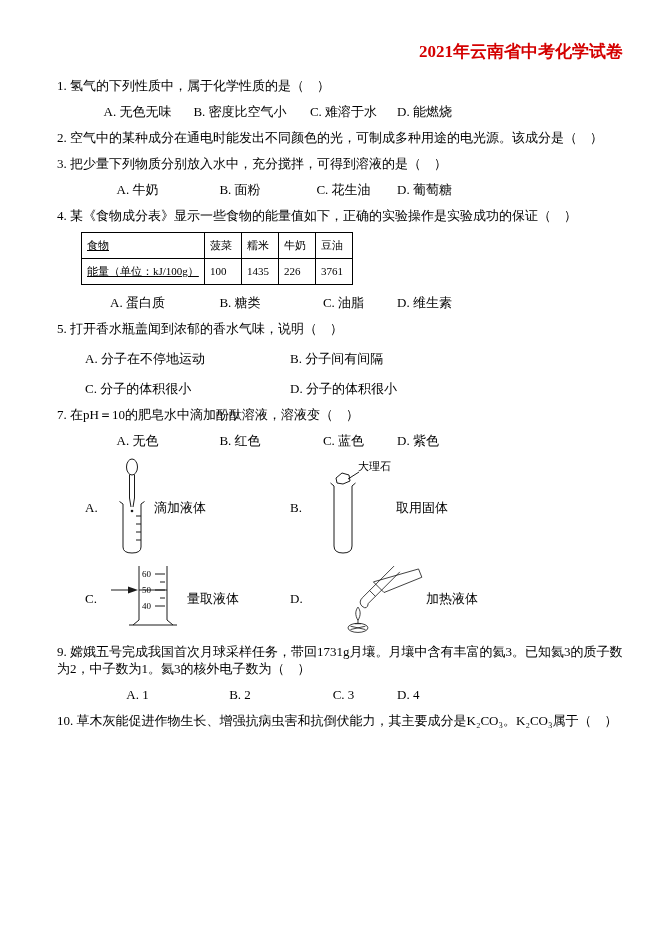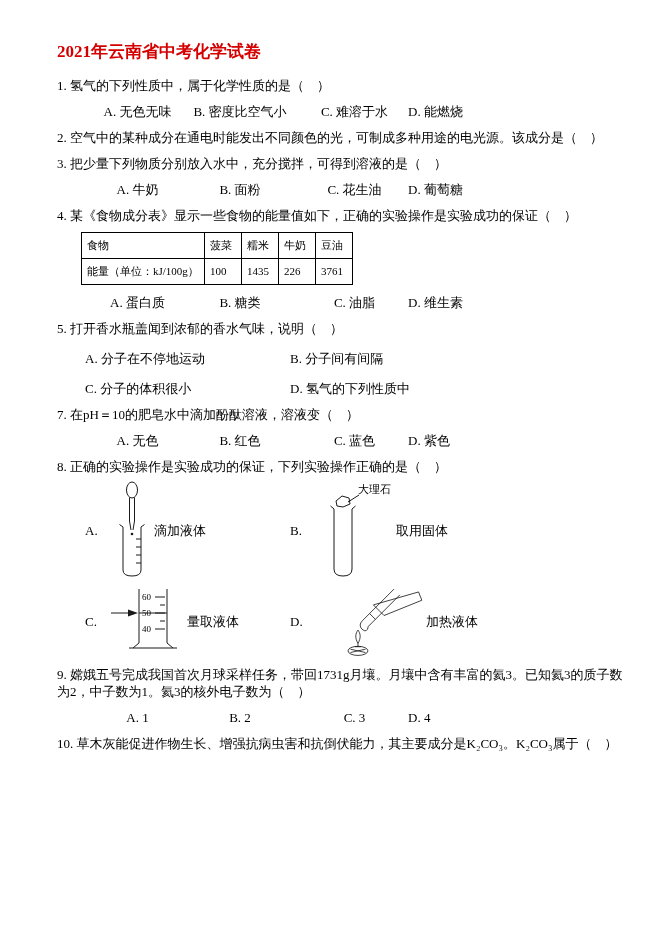--- a/index.html
+++ b/index.html
@@ -3,35 +3,35 @@
 <meta charset="utf-8">
 <style>
   html, body { margin:0; padding:0; background:#ffffff; }
   body {
     width:661px; height:935px; overflow:hidden;
     font-family:"Liberation Serif","DejaVu Serif",serif;
     color:#000;
   }
   .page { box-sizing:border-box; padding:40px 38px 0 57px; }
   .title {
-    margin:0 0 14px 0; text-align:left;
+    margin:0 0 14px 0; text-align:right;
     color:#d40000; font-size:17px; font-weight:bold;
   }
   .q { margin-top:9px; font-size:13px; line-height:17px; }
   .q-text span { white-space:pre-wrap; }
   .opts { display:flex; margin:9px 0 0 28px;text-align:center; }
   .opts .o1 { width:105px; flex-shrink:0; }
   .opts .o2 { width:100px; flex-shrink:0; }
-  .opts .o3 { width:107px; flex-shrink:0;margin-left:11px; }
+  .opts .o3 { width:107px; flex-shrink:0; }
   .opts2 { margin:9px 0 0 28px; }
   .opts2 .row { display:flex; margin-bottom:9px;margin-top:13px; }
   .opts2 .oA { width:205px; flex-shrink:0; }
   table.food { border-collapse:collapse; margin:8px 0 2px 24px; font-size:11px; }
   table.food td { border:1px solid #000; padding:4px 5px; text-align:left; min-width:26px; }
-  table.food td.c1 { width:112px; }
+  table.food td.c1 { width:112px;text-decoration:underline; }
   .figrow { display:flex; align-items:center; margin:6px 0 0 28px; }
   .figgroup { display:flex; align-items:center; width:205px; flex-shrink:0; }
   .figgroup2 { display:flex; align-items:center; }
   .figlabel { width:24px; flex-shrink:0; }
   .figcap { }
   svg { display:block; }
   svg line, svg path, svg ellipse, svg circle, svg polyline, svg rect {
     stroke:#1a1a1a; fill:none; stroke-width:1;
   }
   svg .fill { fill:#1a1a1a; stroke:none; }
@@ -98,38 +98,37 @@
 
   <div class="q">
     <div class="q-text"><span>5.</span> <span>打开香水瓶盖闻到浓郁的香水气味，说明（　）</span></div>
     <div class="opts2">
       <div class="row">
         <span class="oA">A. 分子在不停地运动</span>
         <span>B. 分子间有间隔</span>
       </div>
       <div class="row">
         <span class="oA">C. 分子的体积很小</span>
-        <span>D. 氢气的下列性质中</span>
+        <span>D. 分子的体积很小</span>
       </div>
     </div>
   </div>
 
 
   <div class="q">
     <div class="q-text"><span>7.</span> <span>在pH＝10的肥皂水中滴加酚酞溶液，溶液变（　）</span></div>
     <div class="opts">
       <span class="o1">A. 无色</span>
       <span class="o2">B. 红色</span>
       <span class="o3">C. 蓝色</span>
       <span class="o4">D. 紫色</span>
     </div>
   </div>
 
   <div class="q">
-    <div class="q-text"><span>8.</span> <span>正确的实验操作是实验成功的保证，下列实验操作正确的是（　）</span></div>
 
     <div class="figrow">
       <div class="figgroup">
         <span class="figlabel">A.</span>
         <svg width="45" height="98" viewBox="0 0 45 98">
           <ellipse cx="23" cy="9" rx="5.5" ry="8"></ellipse>
           <line x1="20.5" y1="16.5" x2="20.5" y2="40"></line>
           <line x1="25.5" y1="16.5" x2="25.5" y2="40"></line>
           <line x1="20.5" y1="40" x2="22" y2="49"></line>
           <line x1="25.5" y1="40" x2="24" y2="49"></line>

